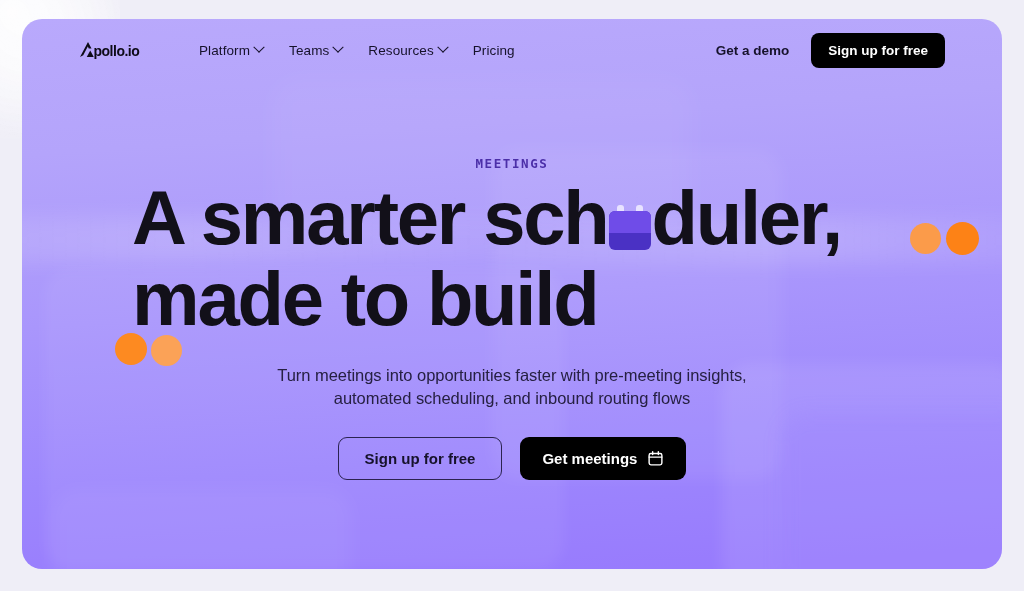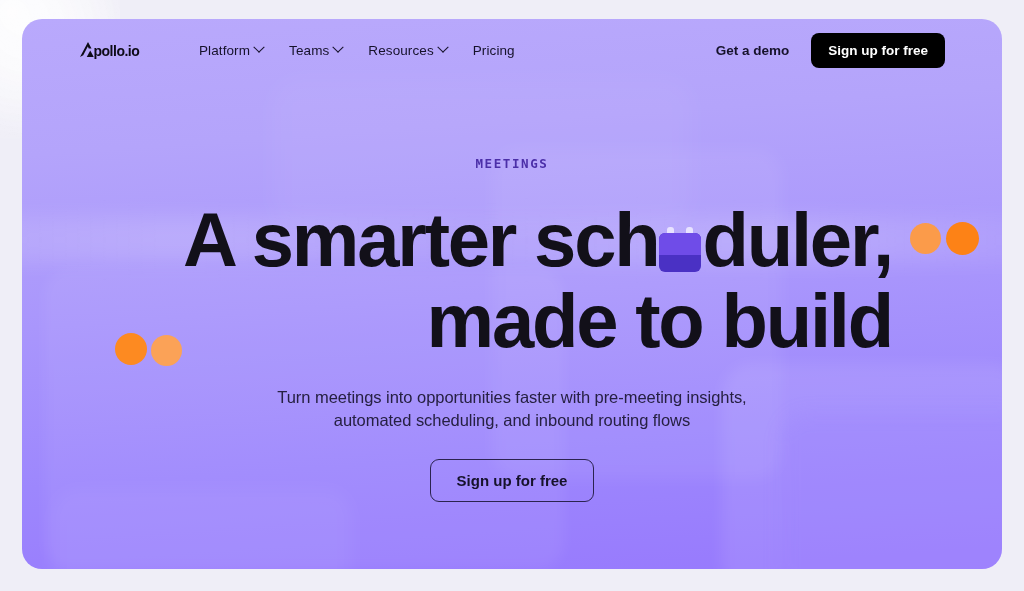--- a/index.html
+++ b/index.html
@@ -205,23 +205,23 @@
   .eyebrow {
     margin-top: 137px;
     font-family: "DejaVu Sans Mono", monospace;
     font-size: 12.5px;
     font-weight: 700;
     letter-spacing: 1.6px;
     color: #4b2fa8;
   }
 
   .headline {
-    margin-top: 28px;
+    margin-top: 6px;
     width: 760px;
-    text-align: right;
+    text-align: left;
     font-size: 76px;
     line-height: 81px;
     font-weight: 700;
     letter-spacing: -2.2px;
     color: #121019;
   }
 
   .cal-glyph {
     display: inline-block;
     position: relative;
@@ -375,16 +375,25 @@
       <span>made to build</span><br>
     </h1>
 
     <p class="subhead">
       <span>Turn meetings into opportunities faster with pre-meeting insights,</span>
       <span>automated scheduling, and inbound routing flows</span>
     </p>
 
     <div class="cta-row">
       <button class="btn-outline">Sign up for free</button>
+      <button class="btn-dark">
+        <span>Get meetings</span>
+        <svg width="17" height="17" viewBox="0 0 24 24" fill="none" stroke="#ffffff" stroke-width="2" stroke-linecap="round">
+          <rect x="3" y="5" width="18" height="16" rx="2.5"></rect>
+          <line x1="3" y1="10" x2="21" y2="10"></line>
+          <line x1="8" y1="2.5" x2="8" y2="6.5"></line>
+          <line x1="16" y1="2.5" x2="16" y2="6.5"></line>
+        </svg>
+      </button>
     </div>
 
   </div>
 </div>
 
 </body></html>

